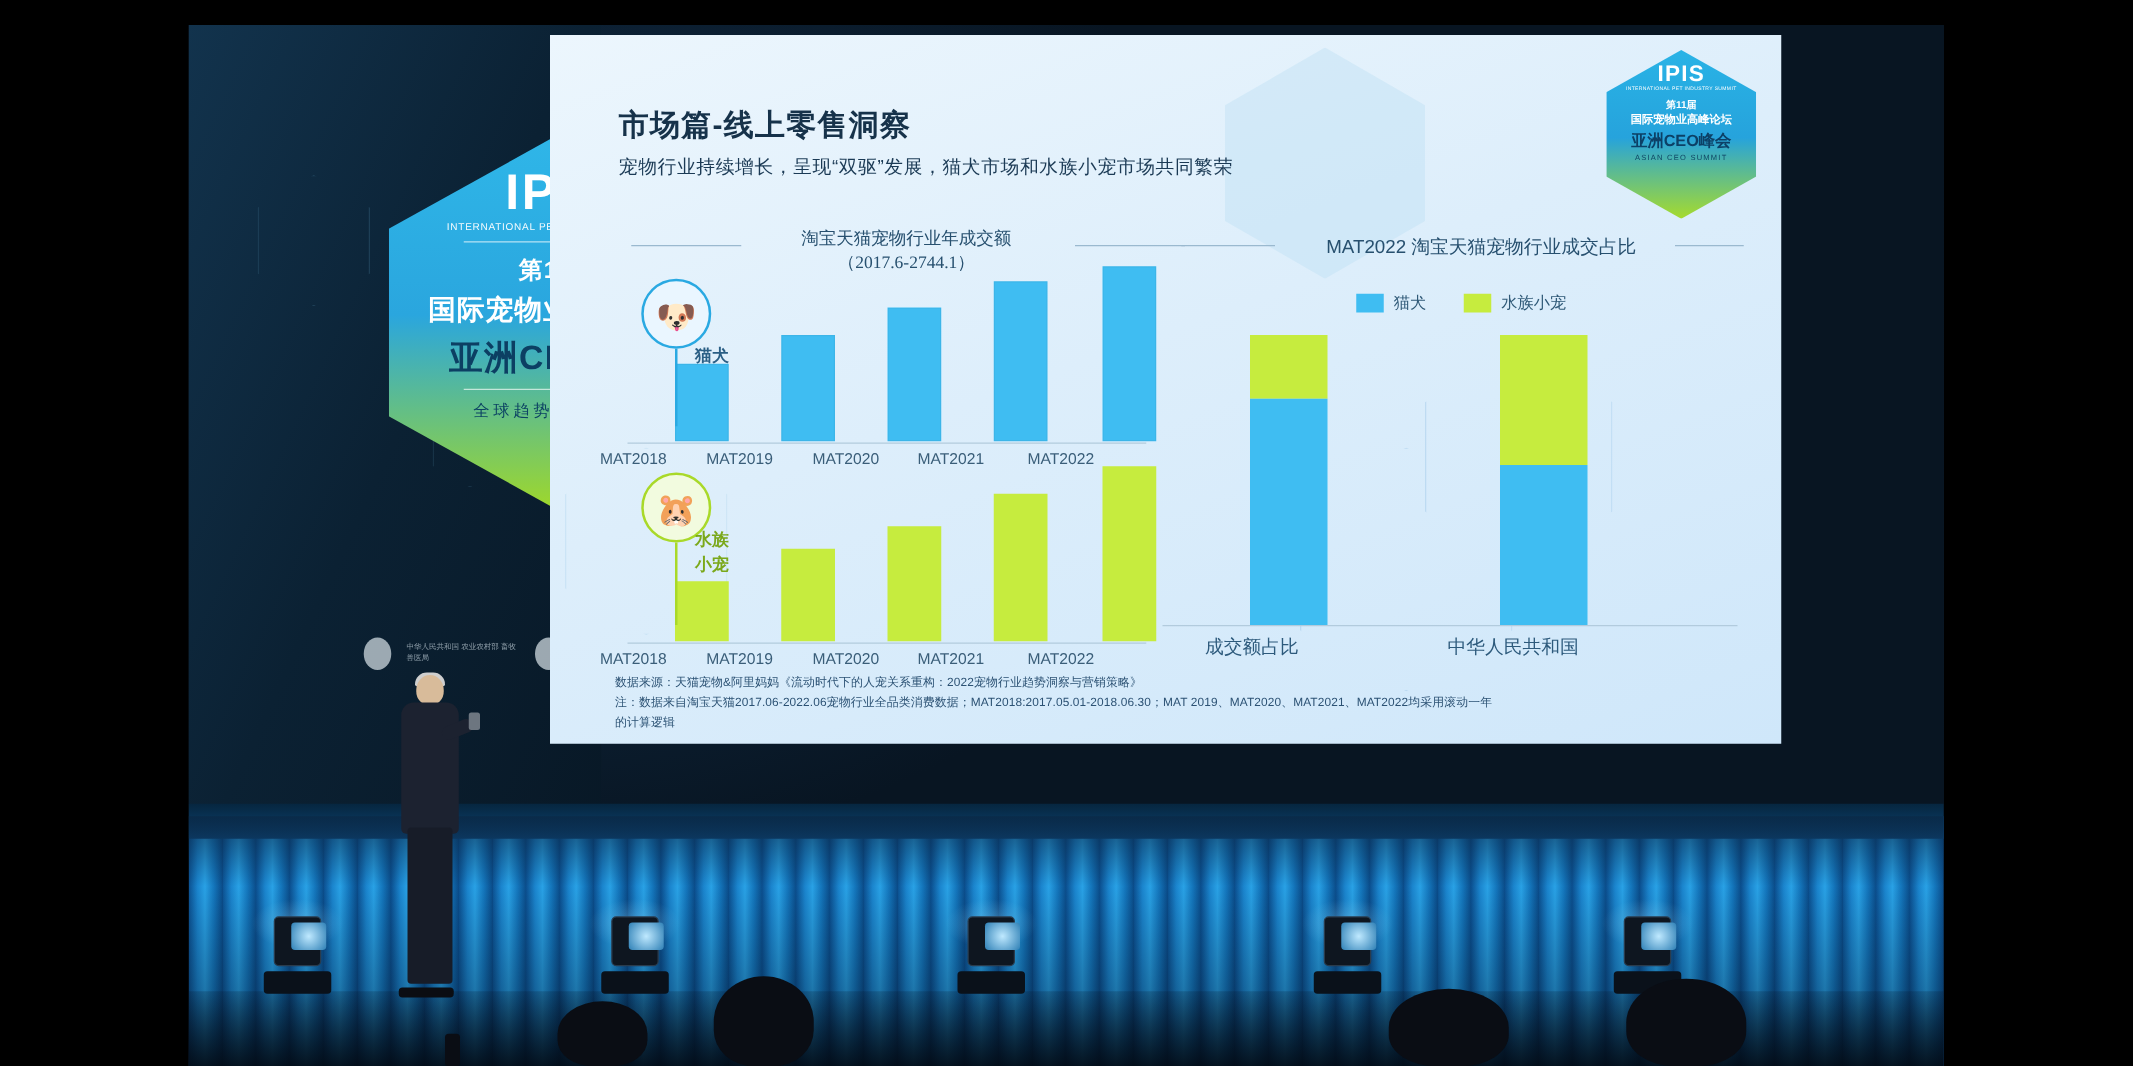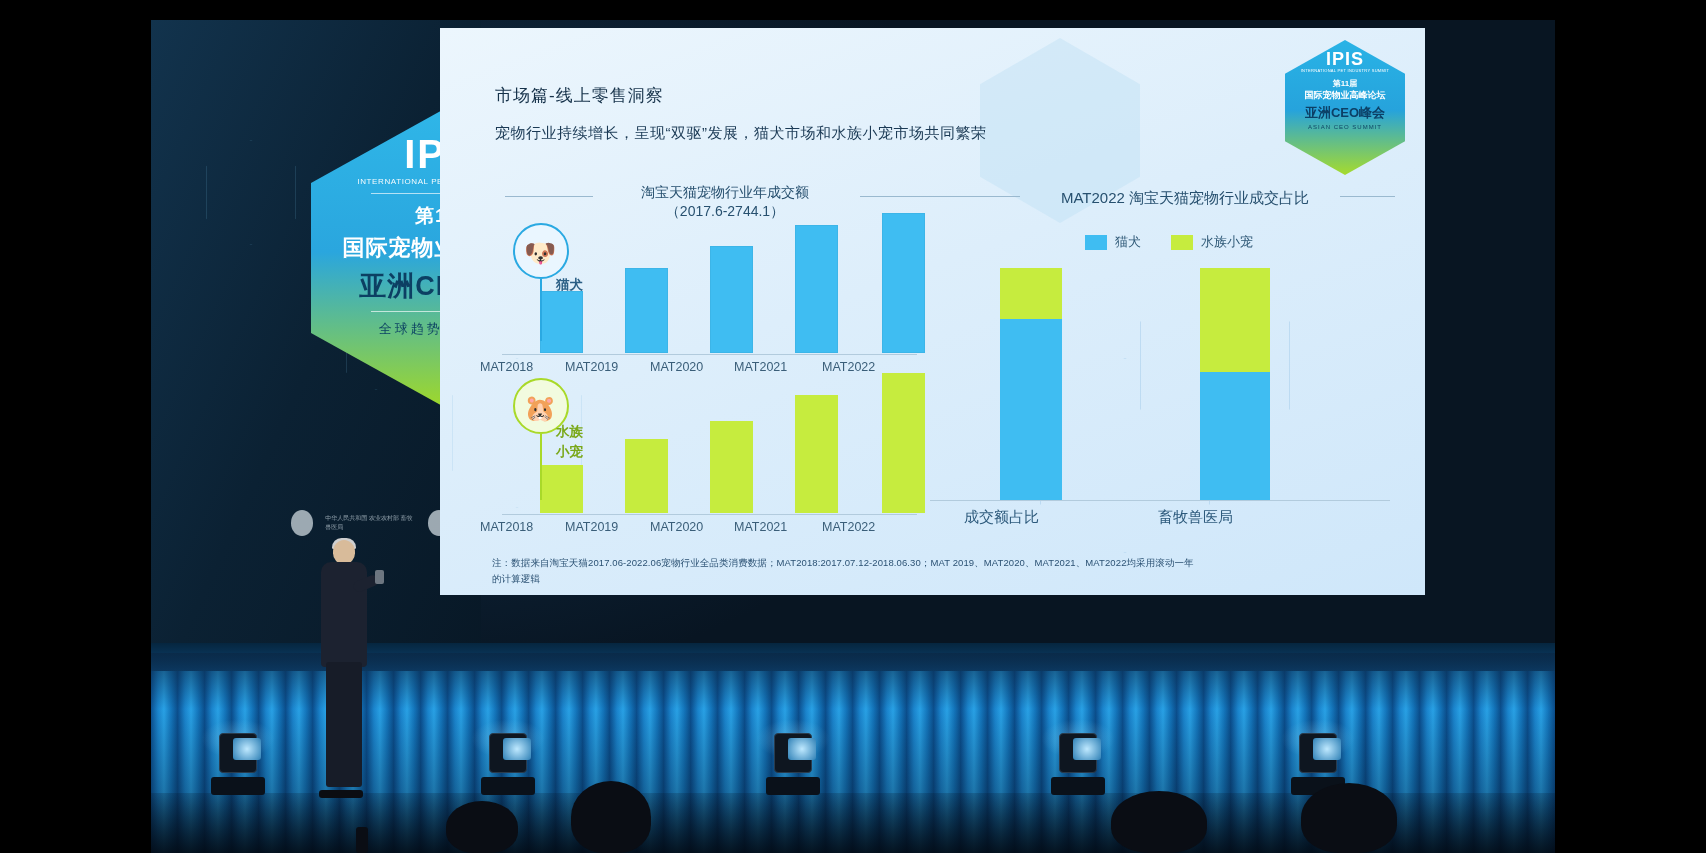--- a/index.html
+++ b/index.html
@@ -113,21 +113,21 @@
     color:#fff; text-align:center; padding-top:10px;
   }
   .slide-logo .s-ipis{font-size:18px;font-weight:bold;letter-spacing:1px;line-height:1;}
   .slide-logo .s-ipis-sub{font-size:4px;letter-spacing:.3px;}
   .slide-logo .s-r1{font-size:8px;font-weight:bold;margin-top:5px;}
   .slide-logo .s-r2{font-size:9px;font-weight:bold;}
   .slide-logo .s-r3{font-size:13px;font-weight:bold;color:#0c4066;margin-top:2px;}
   .slide-logo .s-r4{font-size:6px;letter-spacing:1px;color:#0e4464;margin-top:2px;}
 
   .s-title{
-    position:absolute; left:55px; top:56px; font-size:17px; font-weight:normal;
+    position:absolute; left:55px; top:56px; font-size:24px; font-weight:bold;
     color:#16324a; letter-spacing:1px;
   }
   .s-headline{
     position:absolute; left:55px; top:96px; font-size:15px; color:#1b3a55; letter-spacing:.5px;
   }
   .s-sub{
     position:absolute; left:60px; top:130px; font-size:14px; color:#2b4f6e; letter-spacing:.3px;
   }
 
   
@@ -265,21 +265,21 @@
       <div class="s-r1">第11届</div>
       <div class="s-r2">国际宠物业高峰论坛</div>
       <div class="s-r3">亚洲CEO峰会</div>
       <div class="s-r4">ASIAN CEO SUMMIT</div>
     </div>
 
     <div class="s-title">市场篇-线上零售洞察</div>
     <div class="s-headline">宠物行业持续增长，呈现“双驱”发展，猫犬市场和水族小宠市场共同繁荣</div>
 
     <div class="rule" style="left:65px;top:168px;width:88px;"></div>
-    <div class="sec-title" style="left:160px;top:155px;width:250px;">
+    <div class="sec-title" style="left:160px;top:155px;width:250px;font-family:Liberation Serif, serif;">
       <div>淘宝天猫宠物行业年成交额</div>
       <div>（2017.6-2744.1）</div>
     </div>
     <div class="rule" style="left:420px;top:168px;width:88px;"></div>
 
     <div class="rule" style="left:505px;top:168px;width:75px;"></div>
     <div class="sec-title" style="left:585px;top:160px;width:320px;font-size:15px;text-align:center;">MAT2022 淘宝天猫宠物行业成交占比</div>
     <div class="rule" style="left:900px;top:168px;width:55px;"></div>
 
     <div class="legend" style="left:645px;top:205px;">
@@ -335,19 +335,20 @@
     <div class="stackbar" style="left:560px;top:240px;width:62px;height:232px;">
       <div class="stack-top" style="height:22%;"></div>
       <div class="stack-bot" style="height:78%;"></div>
     </div>
     <div class="tick-label" style="left:524px;top:480px;width:135px;font-size:15px;color:#2d5a7c;">成交额占比</div>
 
     <div class="stackbar" style="left:760px;top:240px;width:70px;height:232px;">
       <div class="stack-top" style="height:45%;"></div>
       <div class="stack-bot" style="height:55%;"></div>
     </div>
-    <div class="tick-label" style="left:718px;top:480px;width:155px;font-size:15px;color:#2d5a7c;">畜牧兽医局</div>
-
-    <div class="footnote" style="top:528px;">注：数据来自淘宝天猫2017.06-2022.06宠物行业全品类消费数据；MAT2018:2017.07.12-2018.06.30；MAT 2019、MAT2020、MAT2021、MAT2022均采用滚动一年</div>
+    <div class="tick-label" style="left:718px;top:480px;width:155px;font-size:15px;color:#2d5a7c;">中华人民共和国</div>
+
+    <div class="footnote" style="top:512px;">数据来源：天猫宠物&amp;阿里妈妈《流动时代下的人宠关系重构：2022宠物行业趋势洞察与营销策略》</div>
+    <div class="footnote" style="top:528px;">注：数据来自淘宝天猫2017.06-2022.06宠物行业全品类消费数据；MAT2018:2017.05.01-2018.06.30；MAT 2019、MAT2020、MAT2021、MAT2022均采用滚动一年</div>
     <div class="footnote" style="top:544px;">的计算逻辑</div>
   </div>
 
 </div>
 
 </body></html>

